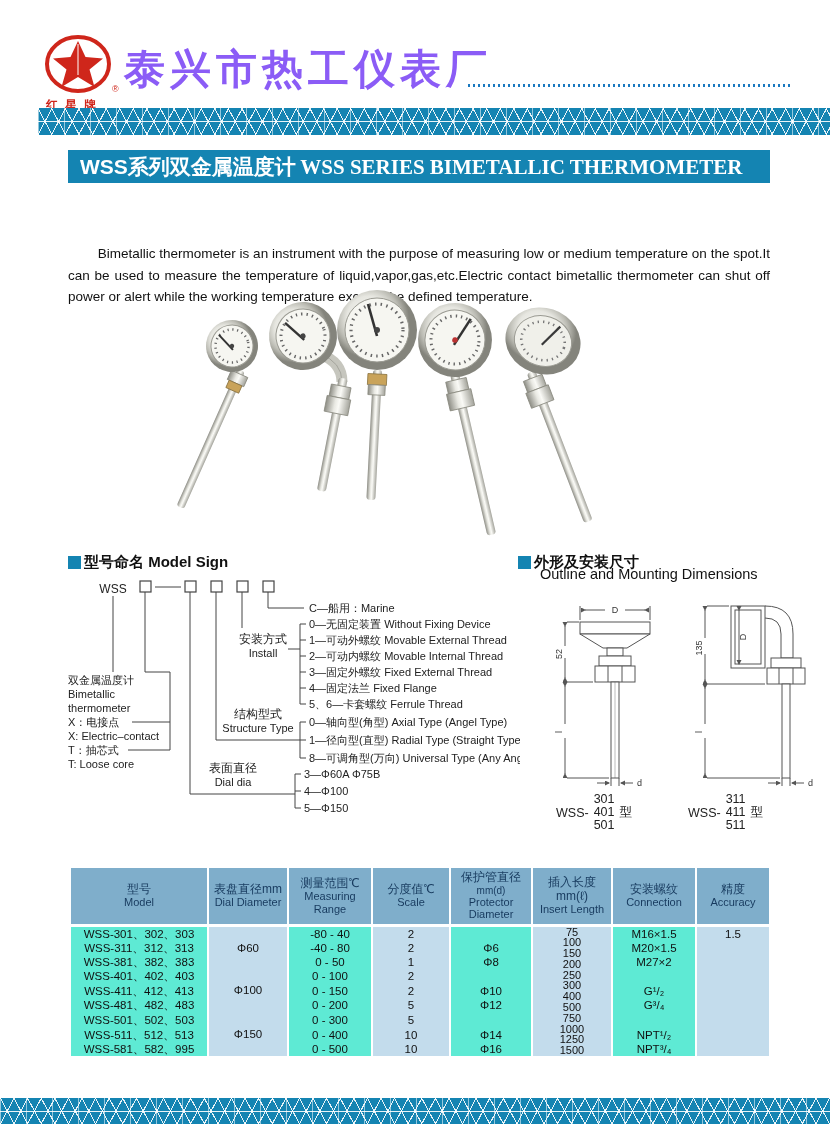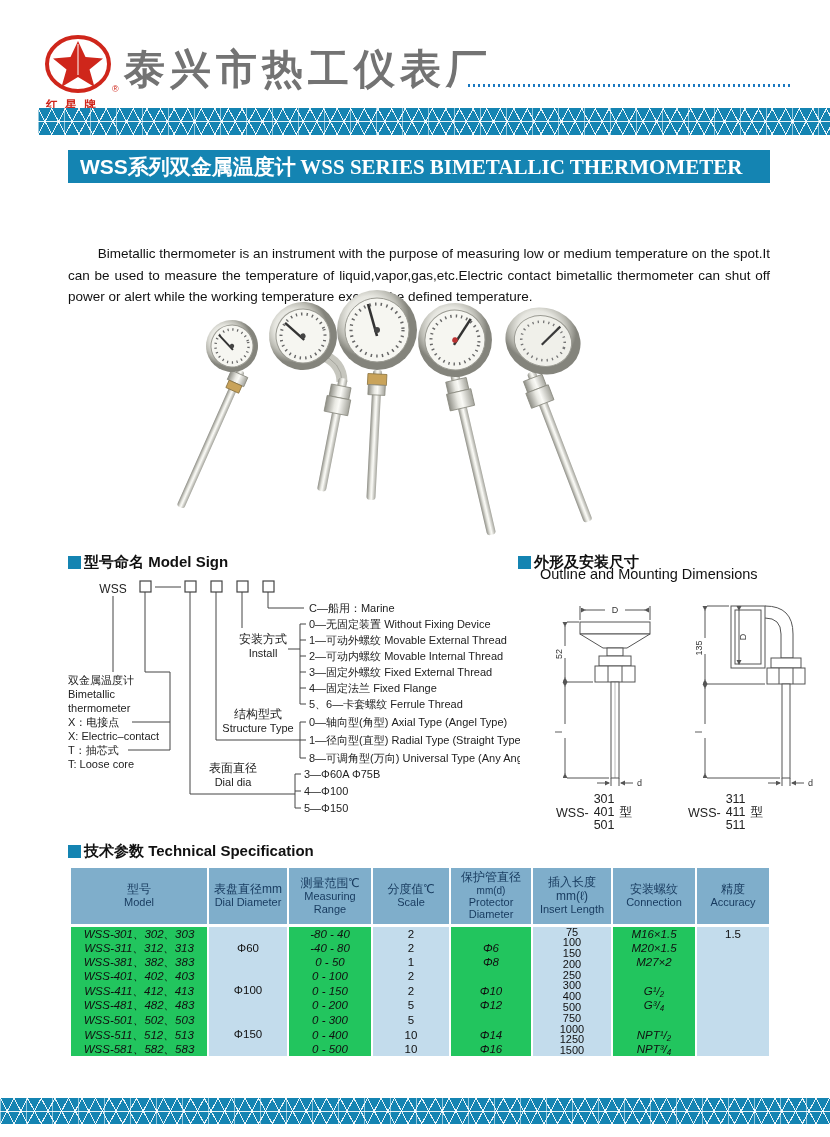--- a/index.html
+++ b/index.html
@@ -1,21 +1,21 @@
 <!DOCTYPE html>
 <html><head>
 <meta charset="utf-8">
 <style>
   html,body{margin:0;padding:0;background:#888;}
   #page{position:relative;width:830px;height:1137px;background:#fff;overflow:hidden;
         font-family:"Liberation Sans",sans-serif;color:#111;margin:0 auto;}
   .abs{position:absolute;}
 
   
-  #company-name{left:124px;top:42px;font-size:41px;font-weight:bold;letter-spacing:5px;white-space:nowrap;color:#737373;font-family:Liberation Mono, monospace;}
+  #company-name{left:124px;top:42px;font-size:41px;font-weight:bold;letter-spacing:5px;white-space:nowrap;color:#8b5cf6;font-family:Liberation Mono, monospace;}
   #brand-name{left:46px;top:97px;font-size:12px;font-weight:bold;letter-spacing:7px;color:#cf261b;border-bottom:1px solid #cf261b;padding-bottom:1px;}
   #dotted-rule{left:468px;top:84px;width:324px;height:3px;
      background:repeating-linear-gradient(90deg,#1a79c0 0 2px,transparent 2px 5px);}
   .lattice{background-color:#1484b2;
      background-image:
        repeating-linear-gradient(62deg,rgba(255,255,255,.9) 0 1px,rgba(255,255,255,0) 1px 12px),
        repeating-linear-gradient(118deg,rgba(255,255,255,.9) 0 1px,rgba(255,255,255,0) 1px 12px),
        repeating-linear-gradient(90deg,rgba(255,255,255,.55) 0 1px,rgba(255,255,255,0) 1px 26px),
        linear-gradient(to bottom,rgba(255,255,255,0) 0 13px,rgba(255,255,255,.9) 13px 14px,rgba(255,255,255,0) 14px);}
   #band-top{left:38px;top:108px;width:792px;height:27px;}
@@ -50,21 +50,21 @@
   .cap{display:flex;align-items:center;gap:5px;font-size:12.5px;color:#222;}
   .cap .nums{display:flex;flex-direction:column;line-height:13px;text-align:right;}
 
   
   #spec-table{left:69px;top:868px;border-collapse:separate;border-spacing:2px 0;table-layout:fixed;}
   #spec-table th{background:#7faecb;color:#173a5e;font-weight:normal;padding:3px 1px;vertical-align:middle;border-bottom:3px solid #fff;}
   #spec-table th .cnl{display:block;font-size:12px;line-height:13.5px;}
   #spec-table th .cns{display:block;font-size:10px;line-height:11px;}
   #spec-table th .enl{display:block;font-size:11px;line-height:12.5px;}
   #spec-table td{font-size:11.5px;line-height:14px;height:14px;padding:0;text-align:center;color:#101010;}
-  .c-gray{background:#22c55e;font-style:italic;}
+  .c-gray{background:#5eead4;}
   .c-blue{background:#c3dcec;}
   td.model-cell{text-align:left;padding-left:14px;}
   .ins-line{height:10.8px;line-height:10.8px;font-size:11px;}
   td.acc-cell{vertical-align:top;padding-top:14px;}
 </style>
 </head>
 <body>
 
 <div id="page">
 
@@ -321,24 +321,20 @@
   <div class="abs cap" style="left:688px;top:793px">
     <span>WSS-</span>
     <span class="nums">
       <span>311</span>
       <span>411</span>
       <span>511</span>
     </span>
     <span>型</span>
   </div>
 
-  <div class="abs sec-head" style="left:68px;top:842px">
-    <span class="bullet"></span>
-    <span>技术参数 Technical Specification</span>
-  </div>
 
   <table class="abs" id="spec-table">
     <colgroup>
       <col style="width:136px">
         <col style="width:78px">
         <col style="width:82px">
         <col style="width:76px">
       <col style="width:80px">
         <col style="width:78px">
         <col style="width:82px">
@@ -450,21 +446,21 @@
         <td class="c-gray"></td>
       </tr>
       <tr>
         <td class="c-gray model-cell">WSS-511、512、513</td>
         <td class="c-gray">0 - 400</td>
         <td class="c-blue">10</td>
         <td class="c-gray">Φ14</td>
         <td class="c-gray">NPT¹/₂</td>
       </tr>
       <tr>
-        <td class="c-gray model-cell">WSS-581、582、583</td>
+        <td class="c-gray model-cell">WSS-581、582、995</td>
         <td class="c-gray">0 - 500</td>
         <td class="c-blue">10</td>
         <td class="c-gray">Φ16</td>
         <td class="c-gray">NPT³/₄</td>
       </tr>
     </tbody>
   </table>
 
   <div class="abs lattice" id="band-bottom"></div>
 </div>

